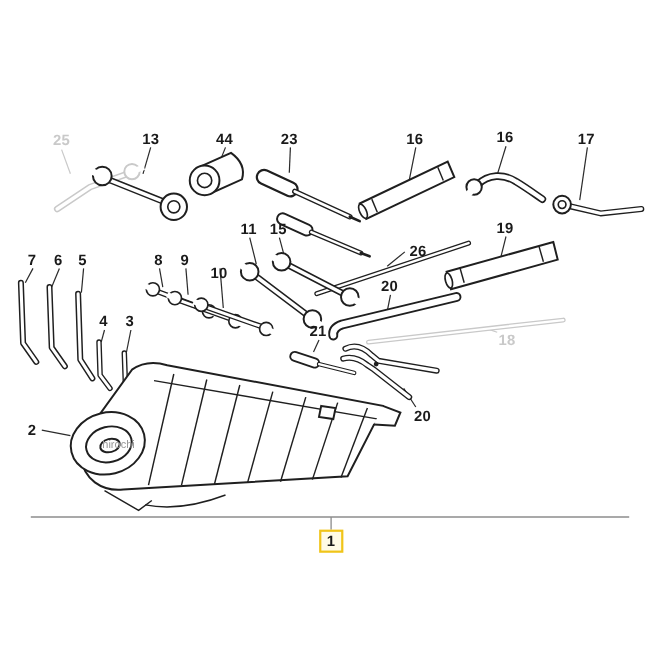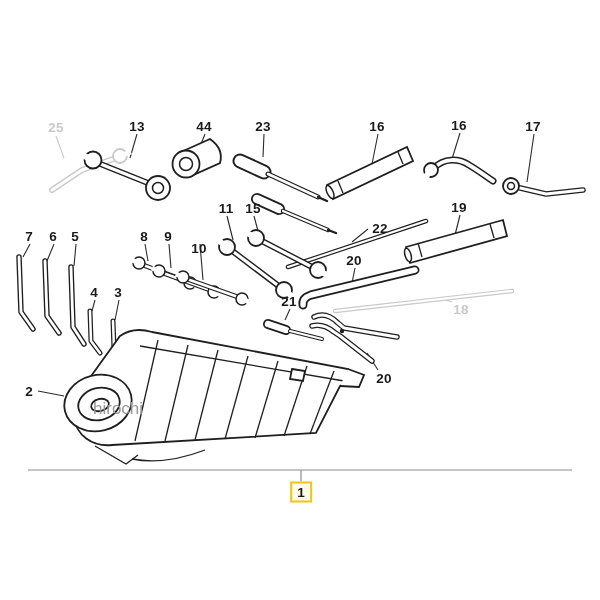--- a/index.html
+++ b/index.html
@@ -6,21 +6,21 @@
   html,body { width:600px; height:600px; }
   body { background:#ffffff; font-family:"Liberation Sans","DejaVu Sans",sans-serif; }
   #stage { position:relative; width:600px; height:600px; background:#fff; overflow:hidden; }
   #art { position:absolute; left:0; top:0; }
 
   .label { position:absolute; transform:translate(-50%,-50%); font-size:13.5px; font-weight:bold;
            color:#1a1a1a; letter-spacing:.2px; white-space:nowrap; }
   .label.faded { color:#c9c9c9; }
   .label.highlighted { background:#fffbe6; border:2px solid #f0c419; padding:0 5px; line-height:17px; }
 
-  .watermark { position:absolute; left:93px; top:399px; font-size:17px; color:#979797; }
+  .watermark { position:absolute; left:93px; top:399px; font-size:10px; color:#979797; }
 
   
   .leaders path { stroke:#2b2b2b; stroke-width:1.1; fill:none; }
   .leaders path.faded-line { stroke:#c9c9c9; }
   .bracket path { stroke:#8c8c8c; stroke-width:1.2; fill:none; }
   .o  { fill:none; stroke:#1f1f1f; stroke-width:6;   stroke-linecap:round; stroke-linejoin:round; }
   .i  { fill:none; stroke:#ffffff; stroke-width:3.2; stroke-linecap:round; stroke-linejoin:round; }
   .fo { fill:none; stroke:#c9c9c9; stroke-width:6;   stroke-linecap:round; stroke-linejoin:round; }
   .fi { fill:none; stroke:#ffffff; stroke-width:3.2; stroke-linecap:round; stroke-linejoin:round; }
   .pf  { fill:#ffffff; stroke:#1f1f1f; stroke-width:1.8; }
@@ -260,20 +260,20 @@
   <div class="label" style="left:253px;top:208px">15</div>
   <div class="label" style="left:137px;top:126px">13</div>
   <div class="label" style="left:459px;top:125px">16</div>
   <div class="label" style="left:459px;top:207px">19</div>
   <div class="label" style="left:377px;top:126px">16</div>
   <div class="label" style="left:533px;top:126px">17</div>
   <div class="label faded" style="left:461px;top:309px">18</div>
   <div class="label" style="left:354px;top:260px">20</div>
   <div class="label" style="left:384px;top:378px">20</div>
   <div class="label" style="left:289px;top:301px">21</div>
-  <div class="label" style="left:380px;top:228px">22</div>
+  <div class="label" style="left:380px;top:228px">26</div>
   <div class="label" style="left:263px;top:126px">23</div>
   <div class="label" style="left:204px;top:126px">44</div>
   <div class="label faded" style="left:56px;top:127px">25</div>
 
   <div class="watermark">hirochi</div>
 
 </div>
 
 </body></html>

